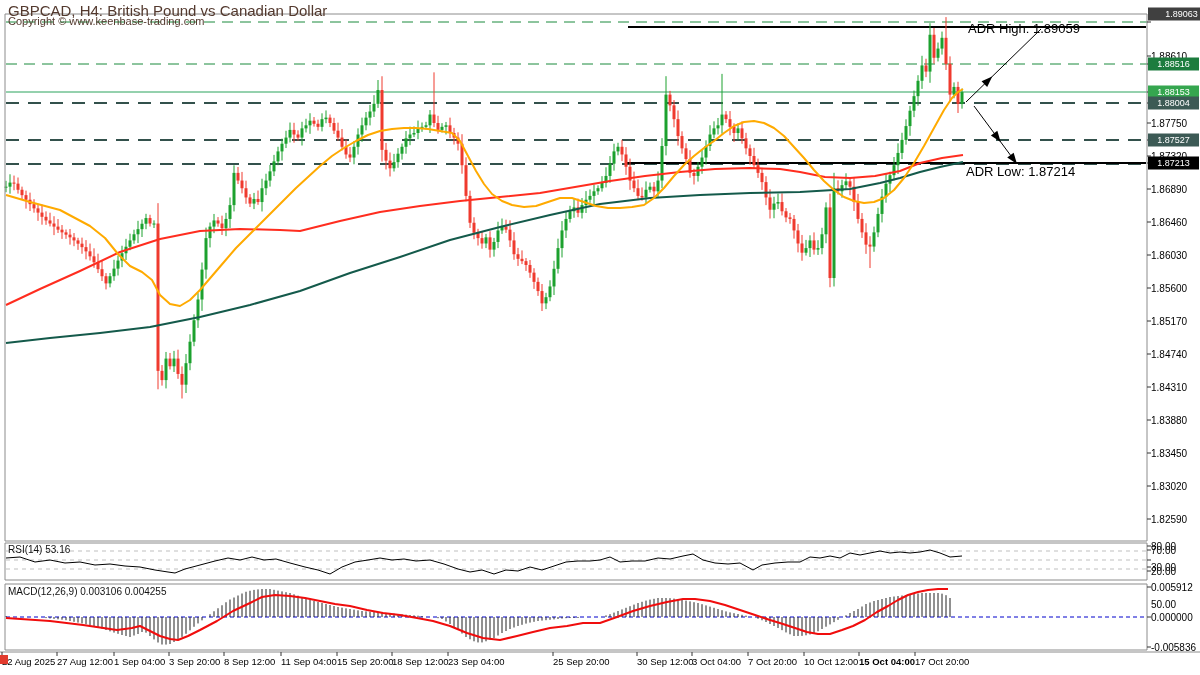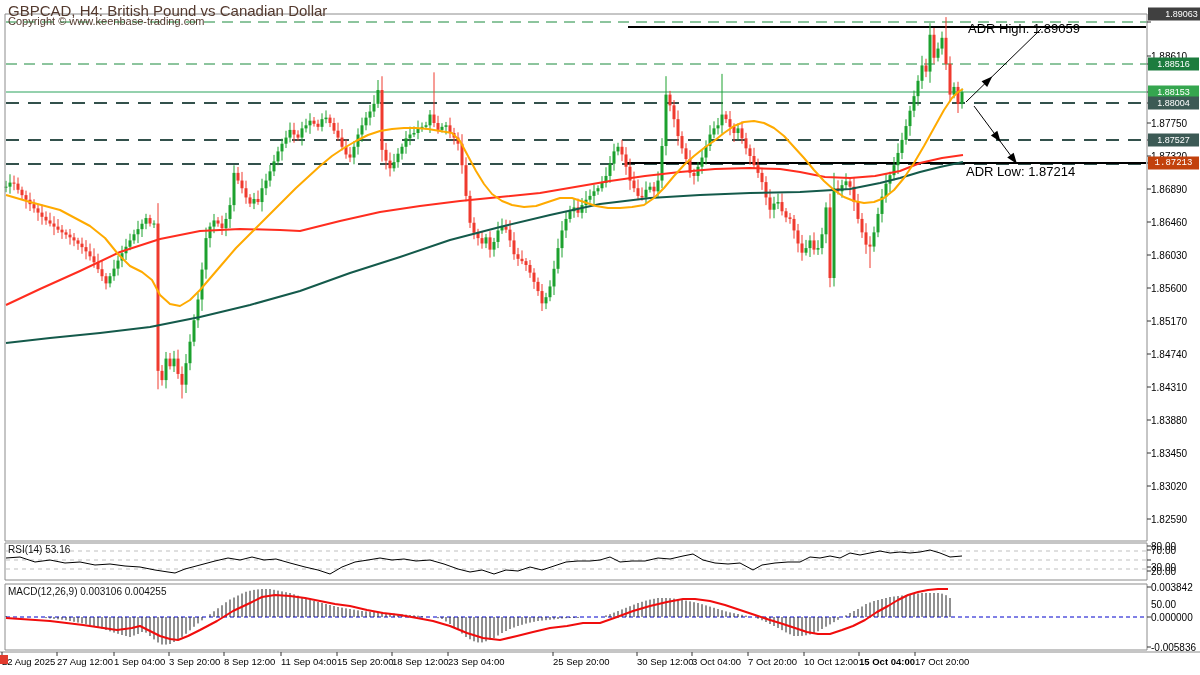--- a/index.html
+++ b/index.html
@@ -842,21 +842,21 @@
       <div class="axis-lbl" style="left: 1151px; top: 453px;">1.83450</div>
       <div class="axis-lbl" style="left: 1151px; top: 486px;">1.83020</div>
       <div class="axis-lbl" style="left: 1151px; top: 519px;">1.82590</div>
     </div>
   <div id="badges">
       <div class="badge" style="top: 14px; background: #404040; padding-left: 8px;">1.89063</div>
       <div class="badge" style="top: 64px; background: rgb(28, 124, 62);">1.88516</div>
       <div class="badge" style="top: 92px; background: rgb(53, 166, 79);">1.88153</div>
       <div class="badge" style="top: 103px; background: rgb(60, 90, 85);">1.88004</div>
       <div class="badge" style="top: 140px; background: rgb(60, 90, 85);">1.87527</div>
-      <div class="badge" style="top: 163px; background: #c2410c; font-family: Liberation Mono, monospace;">1.87213</div>
+      <div class="badge" style="top: 163px; background: #000000;">1.87213</div>
     </div>
   <div id="time-axis">
       <div class="time-lbl" style="left: 2px;">22 Aug 2025</div>
       <div class="time-lbl" style="left: 57px;">27 Aug 12:00</div>
       <div class="time-lbl" style="left: 114px;">1 Sep 04:00</div>
       <div class="time-lbl" style="left: 169px;">3 Sep 20:00</div>
       <div class="time-lbl" style="left: 224px;">8 Sep 12:00</div>
       <div class="time-lbl" style="left: 281px;">11 Sep 04:00</div>
       <div class="time-lbl" style="left: 337px;">15 Sep 20:00</div>
       <div class="time-lbl" style="left: 392px;">18 Sep 12:00</div>
@@ -870,18 +870,18 @@
       <div class="time-lbl" style="left: 915px;">17 Oct 20:00</div>
     </div>
   <div id="rsi-axis">
       <div class="axis-lbl" style="left: 1151px; top: 546px;">80.00</div>
       <div class="axis-lbl" style="left: 1151px; top: 550px;">70.00</div>
       <div class="axis-lbl" style="left: 1151px; top: 560px; margin-top: 44px;">50.00</div>
       <div class="axis-lbl" style="left: 1151px; top: 567px;">30.00</div>
       <div class="axis-lbl" style="left: 1151px; top: 571px;">20.00</div>
     </div>
   <div id="macd-axis">
-      <div class="axis-lbl" style="left: 1151px; top: 587px;">0.003842</div>
+      <div class="axis-lbl" style="left: 1151px; top: 587px;">0.005912</div>
       <div class="axis-lbl" style="left: 1151px; top: 617px;">0.000000</div>
       <div class="axis-lbl" style="left: 1151px; top: 647px;">-0.005836</div>
     </div>
   <div class="corner-mark"></div>
 </div>
 
 </body></html>

